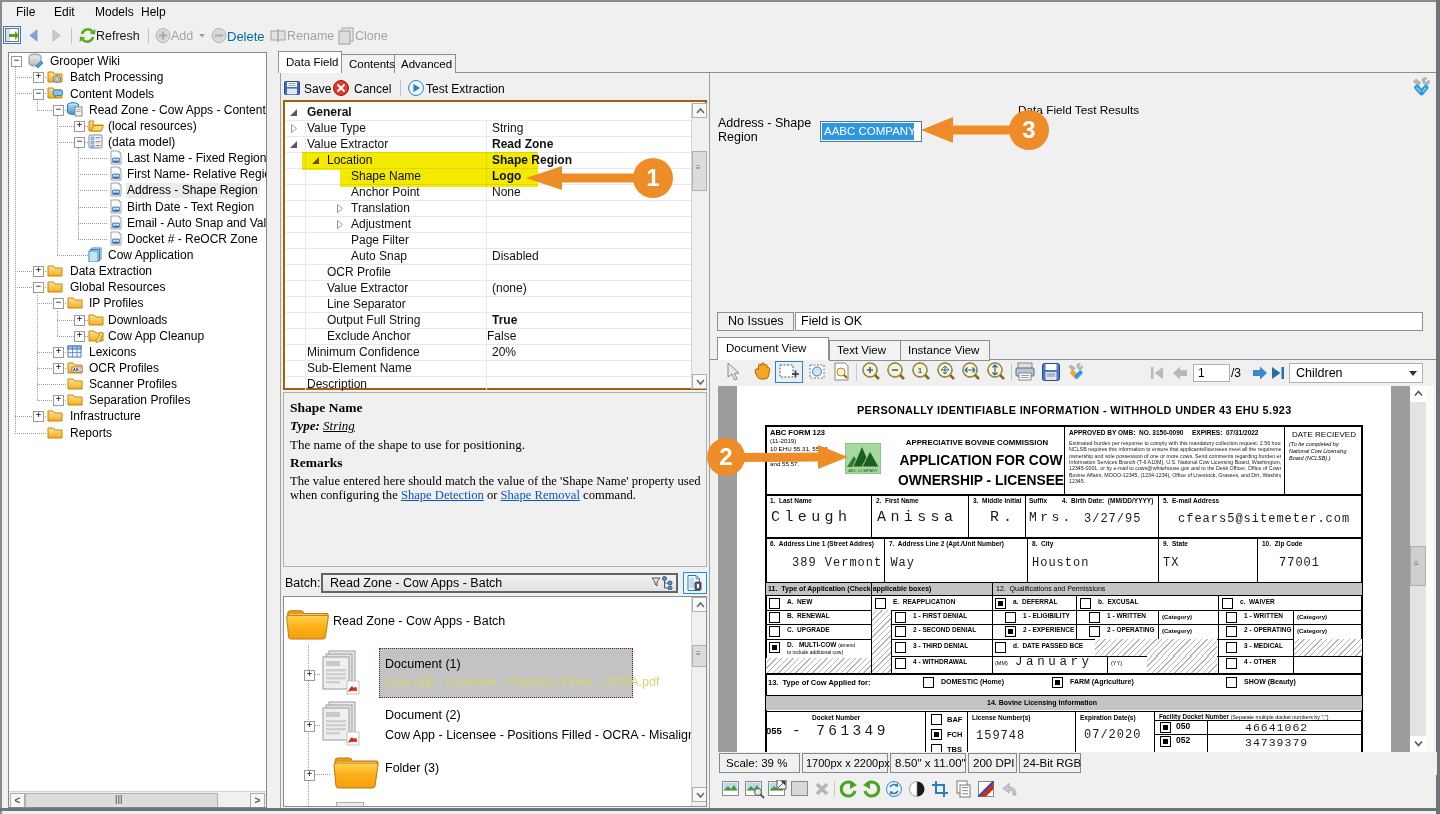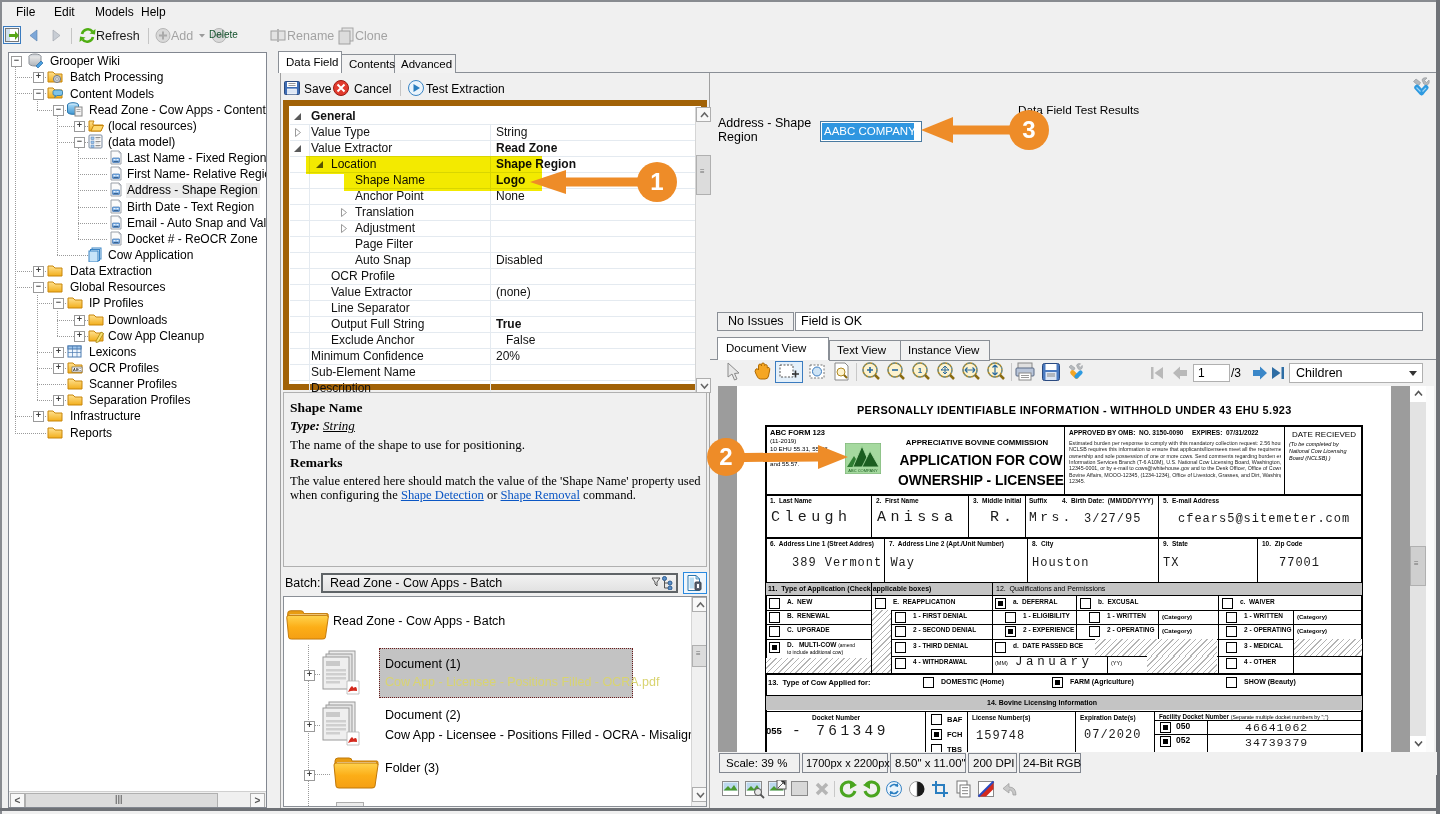--- a/index.html
+++ b/index.html
@@ -75,21 +75,21 @@
    <rect x="6" y="0" width="2" height="13" fill="#b5b5b5"></rect>
   </g>
 
   <g transform="translate(336,2)">
    <rect x="3" y="0" width="11" height="13" fill="#e6e6e6" stroke="#a5a5a5"></rect>
    <rect x="0" y="3" width="11" height="13" fill="#dcdcdc" stroke="#a0a0a0"></rect>
   </g>
 </svg>
 <div class="txt" style="left:96px;top:29px;font-size:12.5px;color:#1a1a1a;">Refresh</div>
 <div class="txt" style="left:171px;top:29px;font-size:12.5px;color:#a3a3a3;">Add</div>
-<div class="txt" style="left:209px;top:29px;font-size:10px;color:#14532d;">Delete</div>
+<div class="txt" style="left:227px;top:29px;font-size:13px;color:#0369a1;">Delete</div>
 <div class="txt" style="left:287px;top:29px;font-size:12.5px;color:#a3a3a3;">Rename</div>
 <div class="txt" style="left:355px;top:29px;font-size:12.5px;color:#a3a3a3;">Clone</div>
 
 <div class="ab bd" style="left:8px;top:52px;width:259px;height:756px;background:#fff;overflow:hidden;" id="ltree">
 <div class="vdot" style="left:6px;top:14px;height:365px;"></div>
 <div class="vdot" style="left:28px;top:46px;height:11px;"></div>
 <div class="vdot" style="left:48px;top:63px;height:140px;"></div>
 <div class="vdot" style="left:69px;top:95px;height:91px;"></div>
 <div class="vdot" style="left:28px;top:242px;height:105px;"></div>
 <div class="vdot" style="left:48px;top:258px;height:25px;"></div>
@@ -406,21 +406,21 @@
  <rect x="116" y="1" width="1" height="16" fill="#c5c5c5"></rect>
  <g>
   <circle cx="132" cy="9" r="7.5" fill="#eaf4fc" stroke="#3a84c4"></circle>
   <path d="M129.5 5 L136 9 L129.5 13 Z" fill="#2a7ec0"></path>
  </g>
 </svg>
 <div class="txt" style="left:304px;top:82px;font-size:12px;">Save</div>
 <div class="txt" style="left:354px;top:82px;font-size:12px;">Cancel</div>
 <div class="txt" style="left:426px;top:82px;font-size:12px;">Test Extraction</div>
 
-<div class="ab" style="left:283px;top:100px;width:424px;height:290px;background:#fff;border:6px solid #a16207;box-sizing:border-box;padding-left:40px;" id="pgrid">
+<div class="ab" style="left:283px;top:100px;width:424px;height:290px;background:#fff;border:2px solid #a16207;box-sizing:border-box;padding-left:40px;" id="pgrid">
 <div class="ab" style="left:20px;top:18px;width:1px;height:270px;background:#e4eaf0;"></div>
 <div class="ab" style="left:201px;top:18px;width:1px;height:270px;background:#e4eaf0;"></div>
 <div class="prow" style="left:22px;top:2px;font-weight:bold;">General</div>
 <svg class="ab" style="left:5px;top:6px" width="9" height="9">
         <path d="M7 1 L7 8 L0 8 Z" fill="#5a5a5a"></path>
       </svg>
 <div class="ab" style="left:1px;top:18px;width:405px;height:1px;background:#e4eaf0;"></div>
 <div class="prow" style="left:22px;top:18px;">Value Type</div>
 <div class="prow" style="left:207px;top:18px;">String</div>
 <svg class="ab" style="left:5px;top:22px" width="9" height="9">
@@ -464,21 +464,21 @@
 <div class="ab" style="left:1px;top:178px;width:405px;height:1px;background:#e4eaf0;"></div>
 <div class="prow" style="left:42px;top:178px;">Value Extractor</div>
 <div class="prow" style="left:207px;top:178px;">(none)</div>
 <div class="ab" style="left:1px;top:194px;width:405px;height:1px;background:#e4eaf0;"></div>
 <div class="prow" style="left:42px;top:194px;">Line Separator</div>
 <div class="ab" style="left:1px;top:210px;width:405px;height:1px;background:#e4eaf0;"></div>
 <div class="prow" style="left:42px;top:210px;">Output Full String</div>
 <div class="prow" style="left:207px;top:210px;font-weight:bold;">True</div>
 <div class="ab" style="left:1px;top:226px;width:405px;height:1px;background:#e4eaf0;"></div>
 <div class="prow" style="left:42px;top:226px;">Exclude Anchor</div>
-<div class="prow" style="left:217px;top:226px;text-align:center;">False</div>
+<div class="prow" style="left:202px;top:226px;text-align:center;">False</div>
 <div class="ab" style="left:1px;top:242px;width:405px;height:1px;background:#e4eaf0;"></div>
 <div class="prow" style="left:22px;top:242px;">Minimum Confidence</div>
 <div class="prow" style="left:207px;top:242px;">20%</div>
 <div class="ab" style="left:1px;top:258px;width:405px;height:1px;background:#e4eaf0;"></div>
 <div class="prow" style="left:22px;top:258px;">Sub-Element Name</div>
 <div class="ab" style="left:1px;top:274px;width:405px;height:1px;background:#e4eaf0;"></div>
 <div class="prow" style="left:22px;top:274px;">Description</div>
 <div class="ab" style="left:1px;top:2px;width:405px;height:16px;background:#eaf2fb;z-index:-1;"></div>
 <div class="ab" style="left:17px;top:50px;width:236px;height:18px;background:#f3ea00;mix-blend-mode:multiply;"></div>
 <div class="ab" style="left:55px;top:68px;width:198px;height:17px;background:#f3ea00;mix-blend-mode:multiply;"></div>

